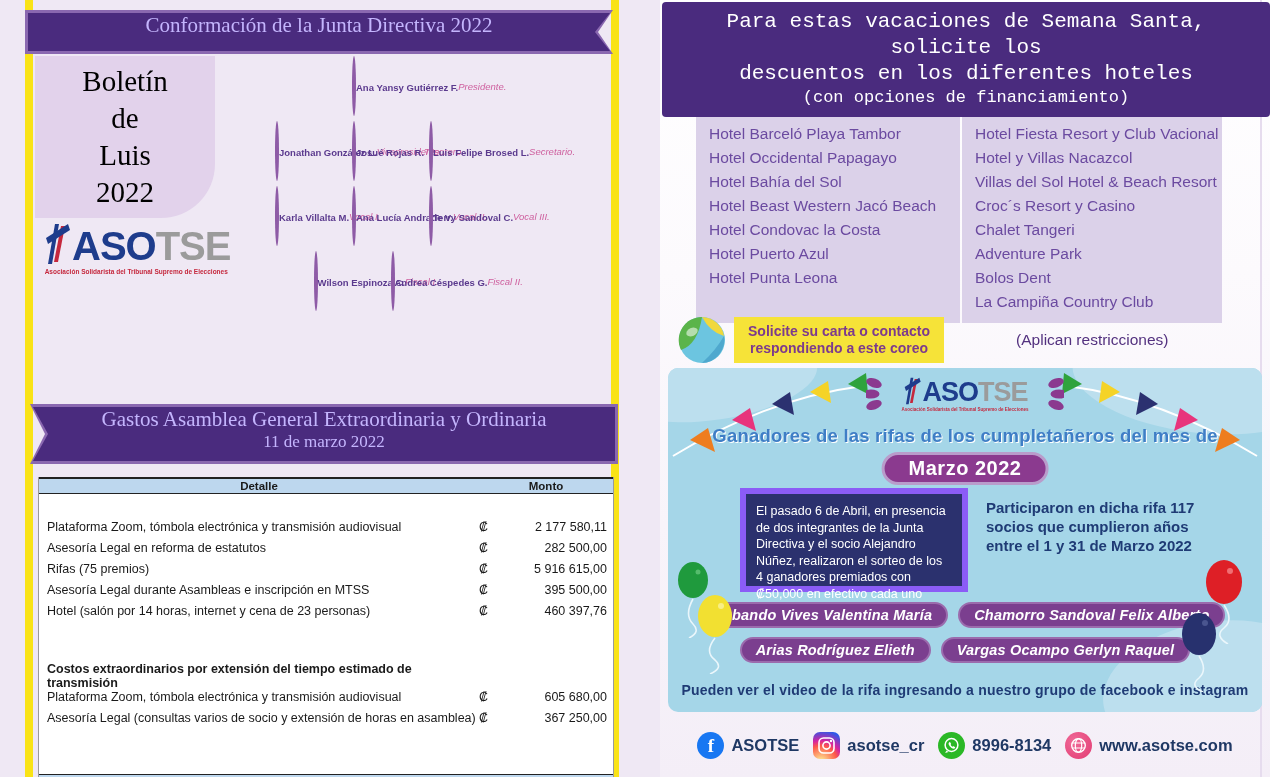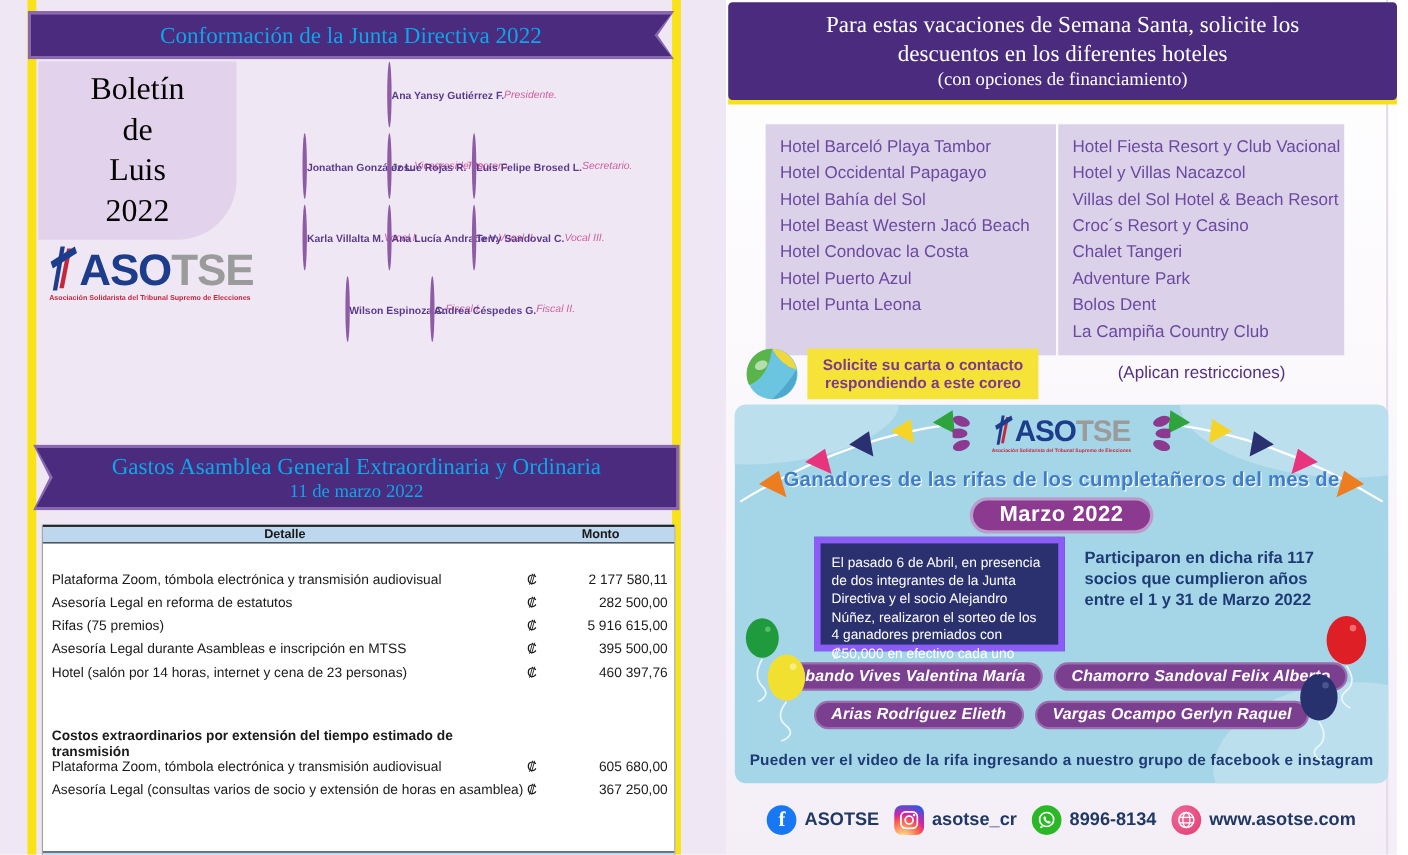--- a/index.html
+++ b/index.html
@@ -6,21 +6,21 @@
   html,body { width:1280px; height:777px; }
   body { font-family:"Liberation Sans", sans-serif; background:#fff; position:relative; overflow:hidden; }
 
   
   .left-page { position:absolute; left:0; top:0; width:660px; height:777px; background:#EFE8F4; }
   .ystripe { position:absolute; top:0; width:8px; height:777px; background:#F9E316; z-index:1; }
   .ystripe.l { left:25px; } .ystripe.r { left:611px; }
 
   .ribbon { position:absolute; z-index:3; }
   .ribbon .rb-outer { width:100%; height:100%; background:#8A68B0; }
-  .ribbon .rb-inner { position:absolute; inset:3px; background:#4A2B7E; display:flex; flex-direction:column; justify-content:center; align-items:center; color:#0ea5e9; font-family:"Liberation Serif", serif; }
+  .ribbon .rb-inner { position:absolute; inset:3px; background:#4A2B7E; display:flex; flex-direction:column; align-items:center; color:#c4b5fd; font-family:"Liberation Serif", serif; }
   .notch-r .rb-outer, .notch-r .rb-inner { clip-path:polygon(0 0,100% 0,calc(100% - 15px) 50%,100% 100%,0 100%); }
   .notch-l .rb-outer, .notch-l .rb-inner { clip-path:polygon(0 0,100% 0,100% 100%,0 100%,15px 50%); }
 
   .banner1 { left:25px; top:10px; width:588px; height:44px; }
   .banner1 .rb-inner { font-size:21px; }
   .banner2 { left:30px; top:404px; width:588px; height:60px; }
   .banner2 .b2-title { font-size:21px; line-height:25px; }
   .banner2 .b2-date { font-size:17px; line-height:20px; }
 
   .boletin { position:absolute; left:35px; top:56px; width:180px; height:162px; background:#E2D2EB; border-radius:0 0 54px 0; display:flex; flex-direction:column; justify-content:center; align-items:center; color:#000000; font-family:"Liberation Serif", serif; font-size:29px; line-height:37px; z-index:2; }
@@ -54,21 +54,21 @@
   .t-row .t-m { flex:1; text-align:right; }
   .t-row.bold .t-d { font-weight:bold; }
   .t-gap1 { height:44px; } .t-gap2 { height:46px; }
   .t-total { display:flex; height:21px; align-items:center; background:#BDD7EE; font-weight:bold; border-top:1.5px solid #222; border-bottom:3px double #222; padding:0 6px 0 8px; }
   .t-total .t-d { width:432px; } .t-total .t-c { width:20px; } .t-total .t-m { flex:1; text-align:right; }
 
   
   .right-page { position:absolute; left:660px; top:0; width:620px; height:777px; background:linear-gradient(180deg,#FFFFFF 0%,#FCFAFD 35%,#F4EEF7 100%); border-right:10px solid #fff; }
   .rp-line { position:absolute; right:8px; top:0; width:2px; height:777px; background:#E6DCEE; }
 
-  .r-header { position:absolute; left:2px; top:2px; width:608px; background:#4A2B7E; border-radius:4px; color:#fff; text-align:center; font-family:Liberation Serif, serif; padding:7px 10px 8px; z-index:2; }
+  .r-header { position:absolute; left:2px; top:2px; width:608px; background:#4A2B7E; border-radius:4px; color:#fff; text-align:center; font-family:Liberation Mono, monospace; padding:7px 10px 8px; z-index:2; }
   .r-header .rh-main { font-size:21px; line-height:26px; }
   .r-header .rh-sub { font-size:17px; line-height:22px; }
   .r-yellow { position:absolute; left:2px; top:89px; width:608px; height:6px; background:#F5E11A; }
 
   .hotels { position:absolute; left:36px; top:113px; display:flex; gap:2px; }
   .hotelbox { background:#DBD1E9; padding:9px 13px; }
   .hotelbox.hb1 { width:264px; } .hotelbox.hb2 { width:260px; }
   .hotel-item { color:#6B4AA0; font-size:15.5px; line-height:24px; white-space:nowrap; }
 
   .contact-row { position:absolute; left:18px; top:314px; width:580px; height:52px; display:flex; align-items:center; }

